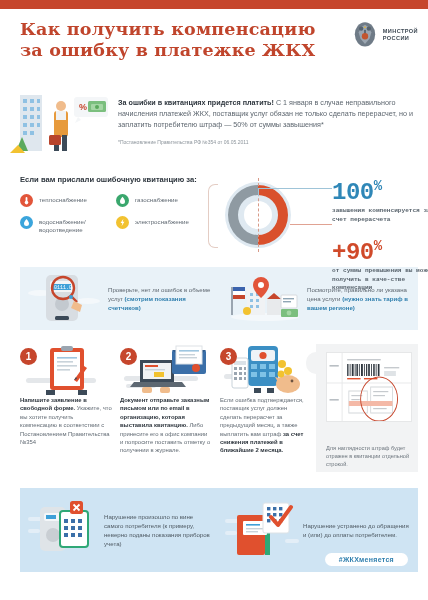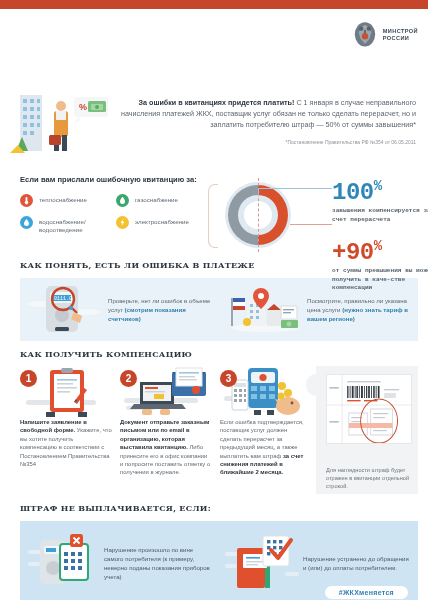--- a/index.html
+++ b/index.html
@@ -22,21 +22,21 @@
     font-weight:bold;color:#c0452c;font-size:17.5px;line-height:21px;
     letter-spacing:.2px;margin:0;max-width:300px;
   }
   .logo{position:absolute;right:10px;top:12px;display:flex;align-items:center;gap:5px;}
   .logo-eagle{width:26px;height:28px;display:block;}
   .logo-text{font-size:5.6px;font-weight:bold;line-height:7px;color:#3f4a55;letter-spacing:.4px;}
 
   
   .intro{position:relative;height:78px;padding:4px 12px 0 8px;box-sizing:border-box;display:flex;}
   .intro-art{width:110px;flex:0 0 110px;position:relative;}
-  .intro-text{flex:1;padding-top:6px;font-size:7.2px;line-height:11.2px;color:#5d666f;text-align:right;}
+  .intro-text{flex:1;padding-top:6px;font-size:7.2px;line-height:11.2px;color:#5d666f;}
   .intro-text b{color:#2d353d;font-weight:bold;}
   .footnote{font-size:5px;color:#8d959c;margin-top:6px;}
 
   
   .sec-services{position:relative;height:88px;padding:9px 10px 0 20px;box-sizing:border-box;display:flex;background:#fff;justify-content:flex-end;}
   .services-left{width:192px;flex:0 0 192px;}
   .services-h{font-size:7.6px;font-weight:bold;color:#2d353d;line-height:11px;margin-bottom:9px;}
   .svc-grid{display:flex;flex-wrap:wrap;}
   .svc{display:flex;align-items:flex-start;width:50%;margin-bottom:9px;}
   .svc-ic{width:13px;height:13px;border-radius:50%;flex:0 0 13px;margin-right:6px;
@@ -100,20 +100,21 @@
            padding:3px 14px;font-size:7px;font-weight:bold;color:#2f7fae;letter-spacing:.3px;}
 </style>
 </head>
 <body>
 
 <div class="page">
 
   <div class="topbar"></div>
 
   <div class="header">
+    <h1 class="title">Как получить компенсацию за ошибку в платежке ЖКХ</h1>
     <div class="logo">
       <svg class="logo-eagle" viewBox="0 0 40 44">
         <ellipse cx="20" cy="21" rx="16" ry="19" fill="#6f7b87"></ellipse>
         <path d="M20 6 L26 10 L30 18 L27 28 L20 36 L13 28 L10 18 L14 10 Z" fill="#9aa5b0"></path>
         <circle cx="14" cy="12" r="3.4" fill="#55626e"></circle>
         <circle cx="26" cy="12" r="3.4" fill="#55626e"></circle>
         <rect x="18.6" y="14" width="2.8" height="14" fill="#55626e"></rect>
         <circle cx="20" cy="24" r="5" fill="#c2552f"></circle>
         <path d="M20 8 l2 3 h-4 z" fill="#e0b23c"></path>
       </svg>
@@ -227,21 +228,20 @@
         </div>
         <div style="margin-top:10px;">
           <div class="stat-num c-red"><span>+90</span><span class="pct">%</span></div>
           <div class="stat-cap" style="margin-top:2px;max-width:108px;">от суммы превышения вы можете получить в каче-стве компенсации</div>
         </div>
       </div>
     </div>
   </div>
 
   <div class="sec-check">
-    <div class="sec-h">КАК ПОНЯТЬ, ЕСТЬ ЛИ ОШИБКА В ПЛАТЕЖЕ</div>
     <div class="check-band">
 
       <div class="ck">
         <div class="ck-art">
           <svg viewBox="0 0 78 56" width="78" height="56">
             <ellipse cx="14" cy="22" rx="12" ry="3" fill="#f4f8fb"></ellipse>
             <ellipse cx="62" cy="30" rx="12" ry="3" fill="#f4f8fb"></ellipse>
             <rect x="20" y="4" width="32" height="46" rx="5" fill="#d8dde2"></rect>
             <rect x="24" y="10" width="24" height="11" rx="2" fill="#f2f4f6"></rect>
             <rect x="27" y="13" width="18" height="6" fill="#3fa0d8"></rect>
@@ -288,21 +288,20 @@
         </div>
         <div class="ck-tx">
           <span>Посмотрите, правильно ли указана цена услуги </span><b>(нужно знать тариф в вашем регионе)</b>
         </div>
       </div>
 
     </div>
   </div>
 
   <div class="sec-steps">
-    <div class="sec-h">КАК ПОЛУЧИТЬ КОМПЕНСАЦИЮ</div>
     <div class="steps-row">
 
       <div class="step">
         <div class="step-art">
           <svg viewBox="0 0 96 52" width="96" height="52">
             <rect x="6" y="34" width="70" height="5" rx="2.5" fill="#e4e7ea"></rect>
             <rect x="30" y="4" width="34" height="42" rx="3" fill="#e0502e"></rect>
             <rect x="34" y="8" width="26" height="34" fill="#fff"></rect>
             <rect x="37" y="13" width="20" height="1.6" fill="#9ec6e0"></rect>
             <rect x="37" y="17" width="16" height="1.6" fill="#c9d3da"></rect>
@@ -429,21 +428,20 @@
             <circle cx="62" cy="46" r="22" fill="none" stroke="#c6462c" stroke-width="1.1"></circle>
           </svg>
         </div>
         <div class="rc-cap">Для наглядности штраф будет отражен в квитанции отдельной строкой.</div>
       </div>
 
     </div>
   </div>
 
   <div class="sec-nopay">
-    <div class="sec-h">ШТРАФ НЕ ВЫПЛАЧИВАЕТСЯ, ЕСЛИ:</div>
     <div class="nopay-band">
 
       <div class="np">
         <div class="np-art">
           <svg viewBox="0 0 76 62" width="76" height="62">
             <rect x="2" y="18" width="16" height="4" rx="2" fill="#e3eef7"></rect>
             <rect x="2" y="30" width="12" height="4" rx="2" fill="#e3eef7"></rect>
             <rect x="14" y="8" width="26" height="44" rx="5" fill="#dfe4e8"></rect>
             <rect x="18" y="14" width="18" height="8" rx="2" fill="#f4f7f9"></rect>
             <rect x="20" y="16" width="10" height="4" fill="#3fa0d8"></rect>

